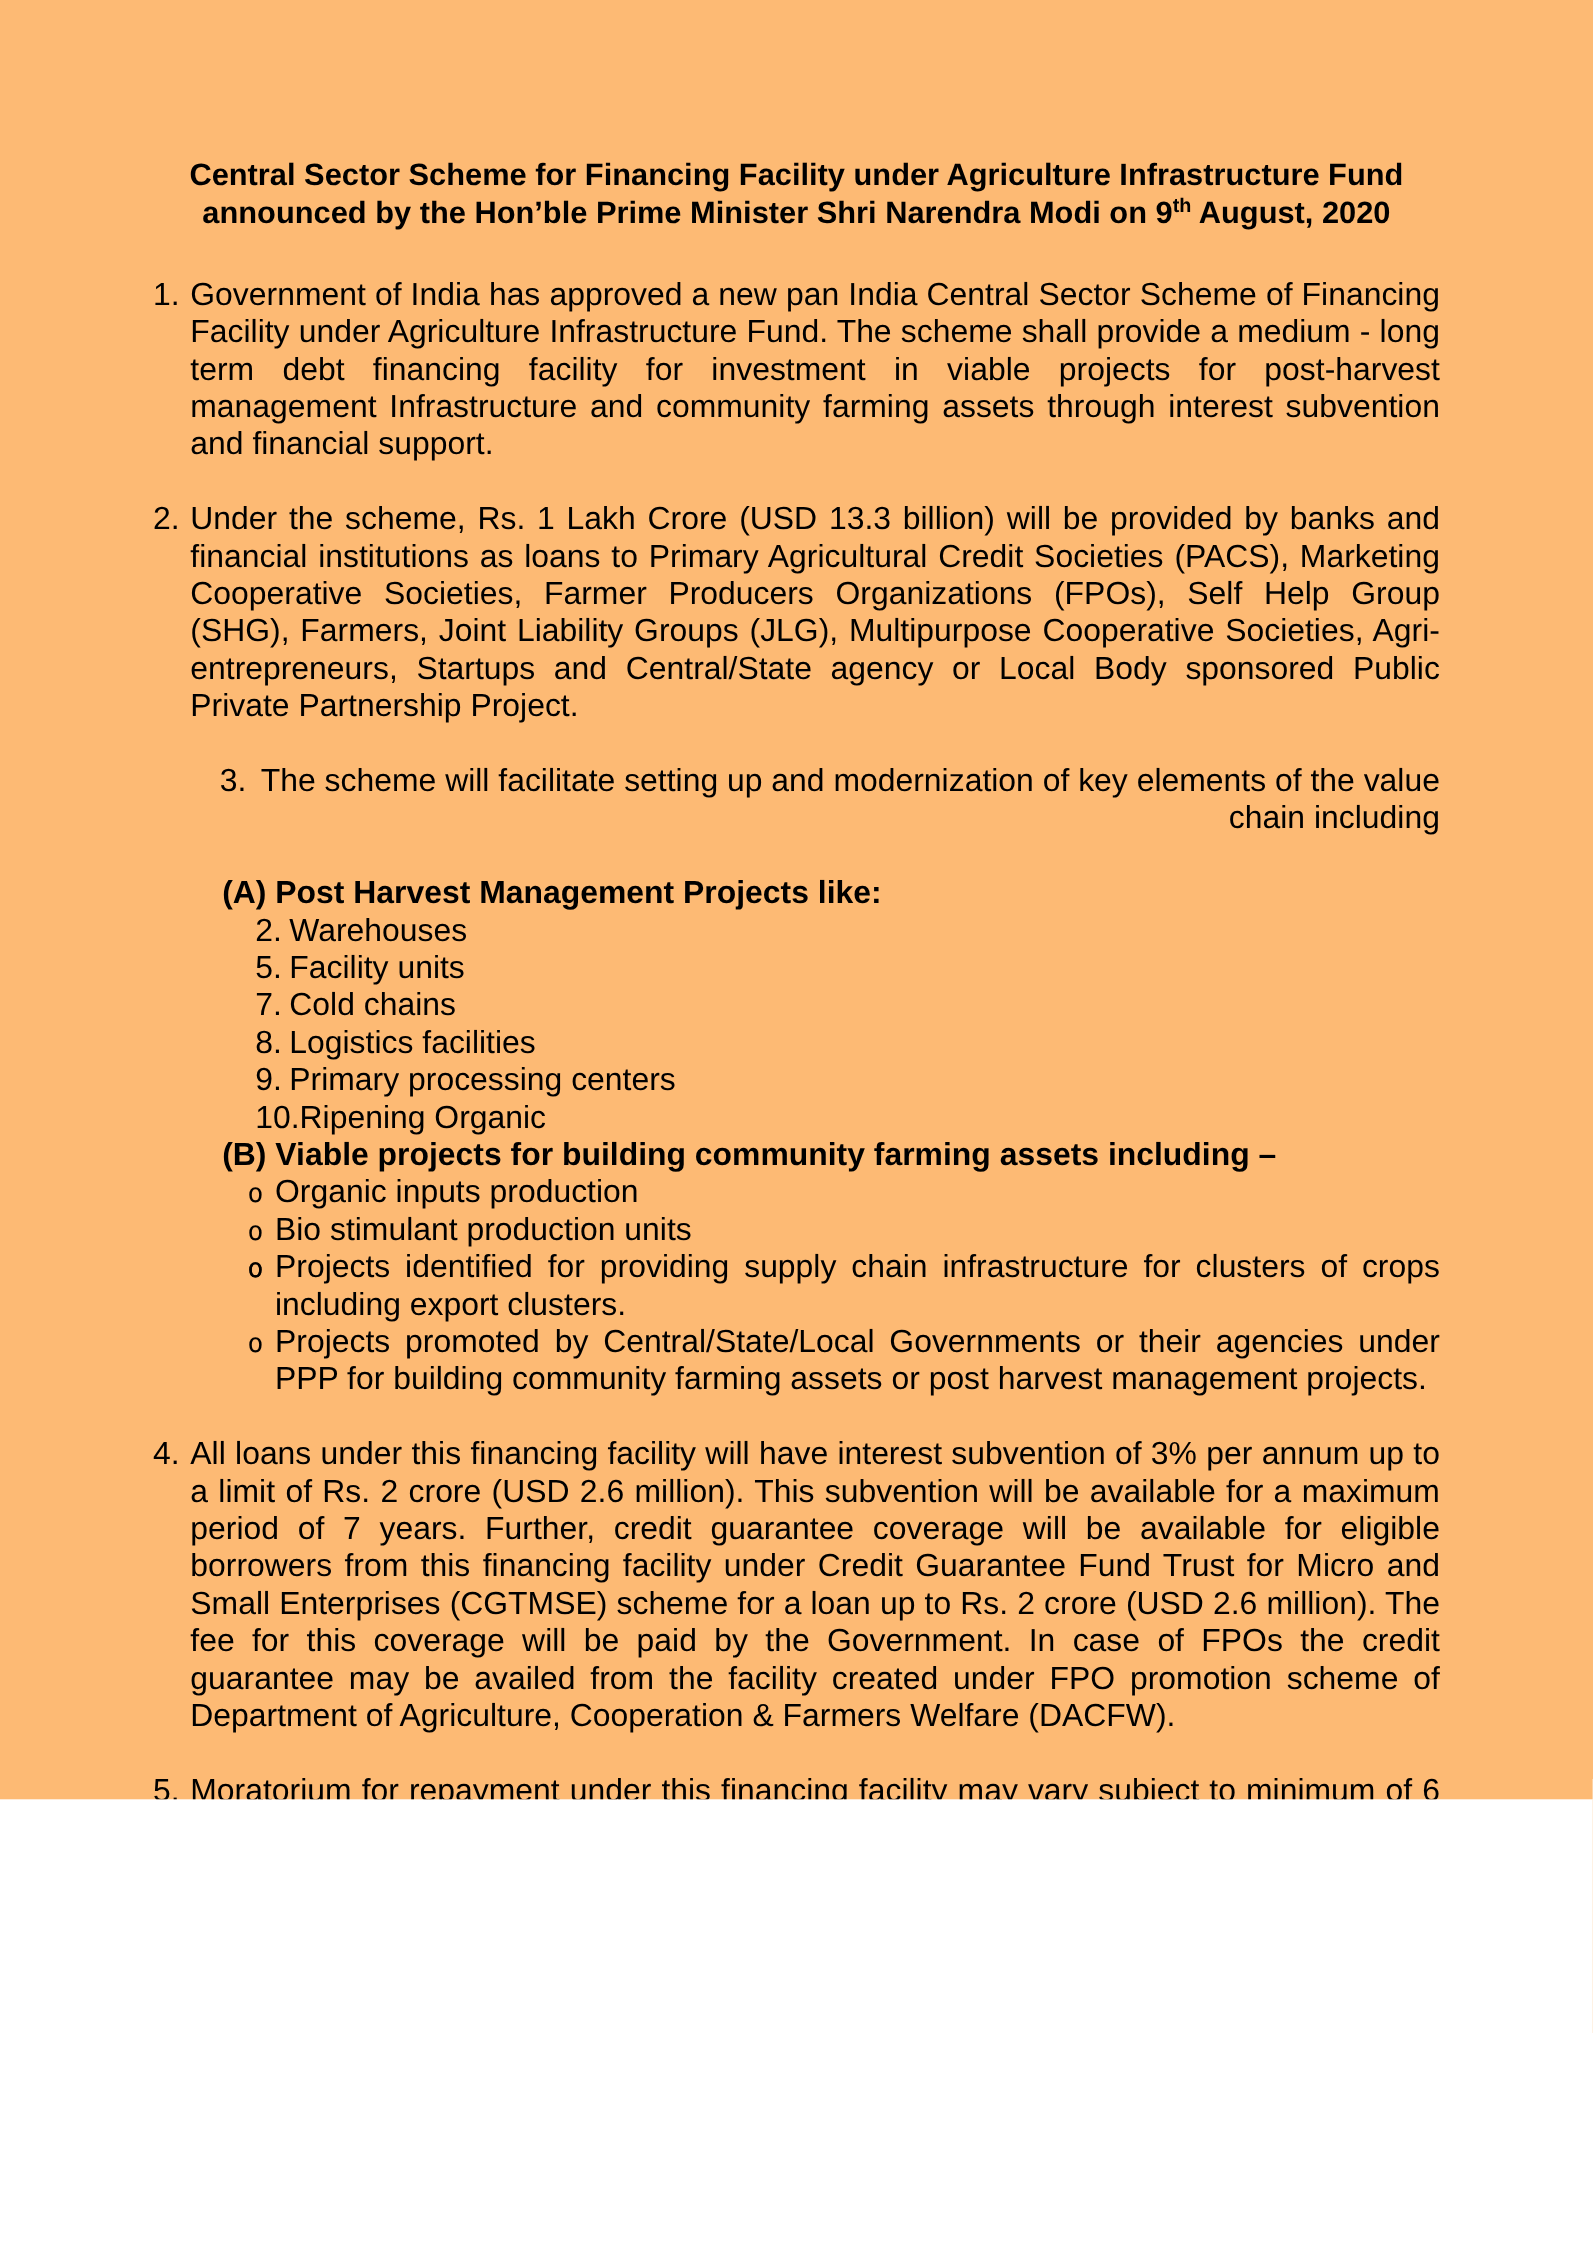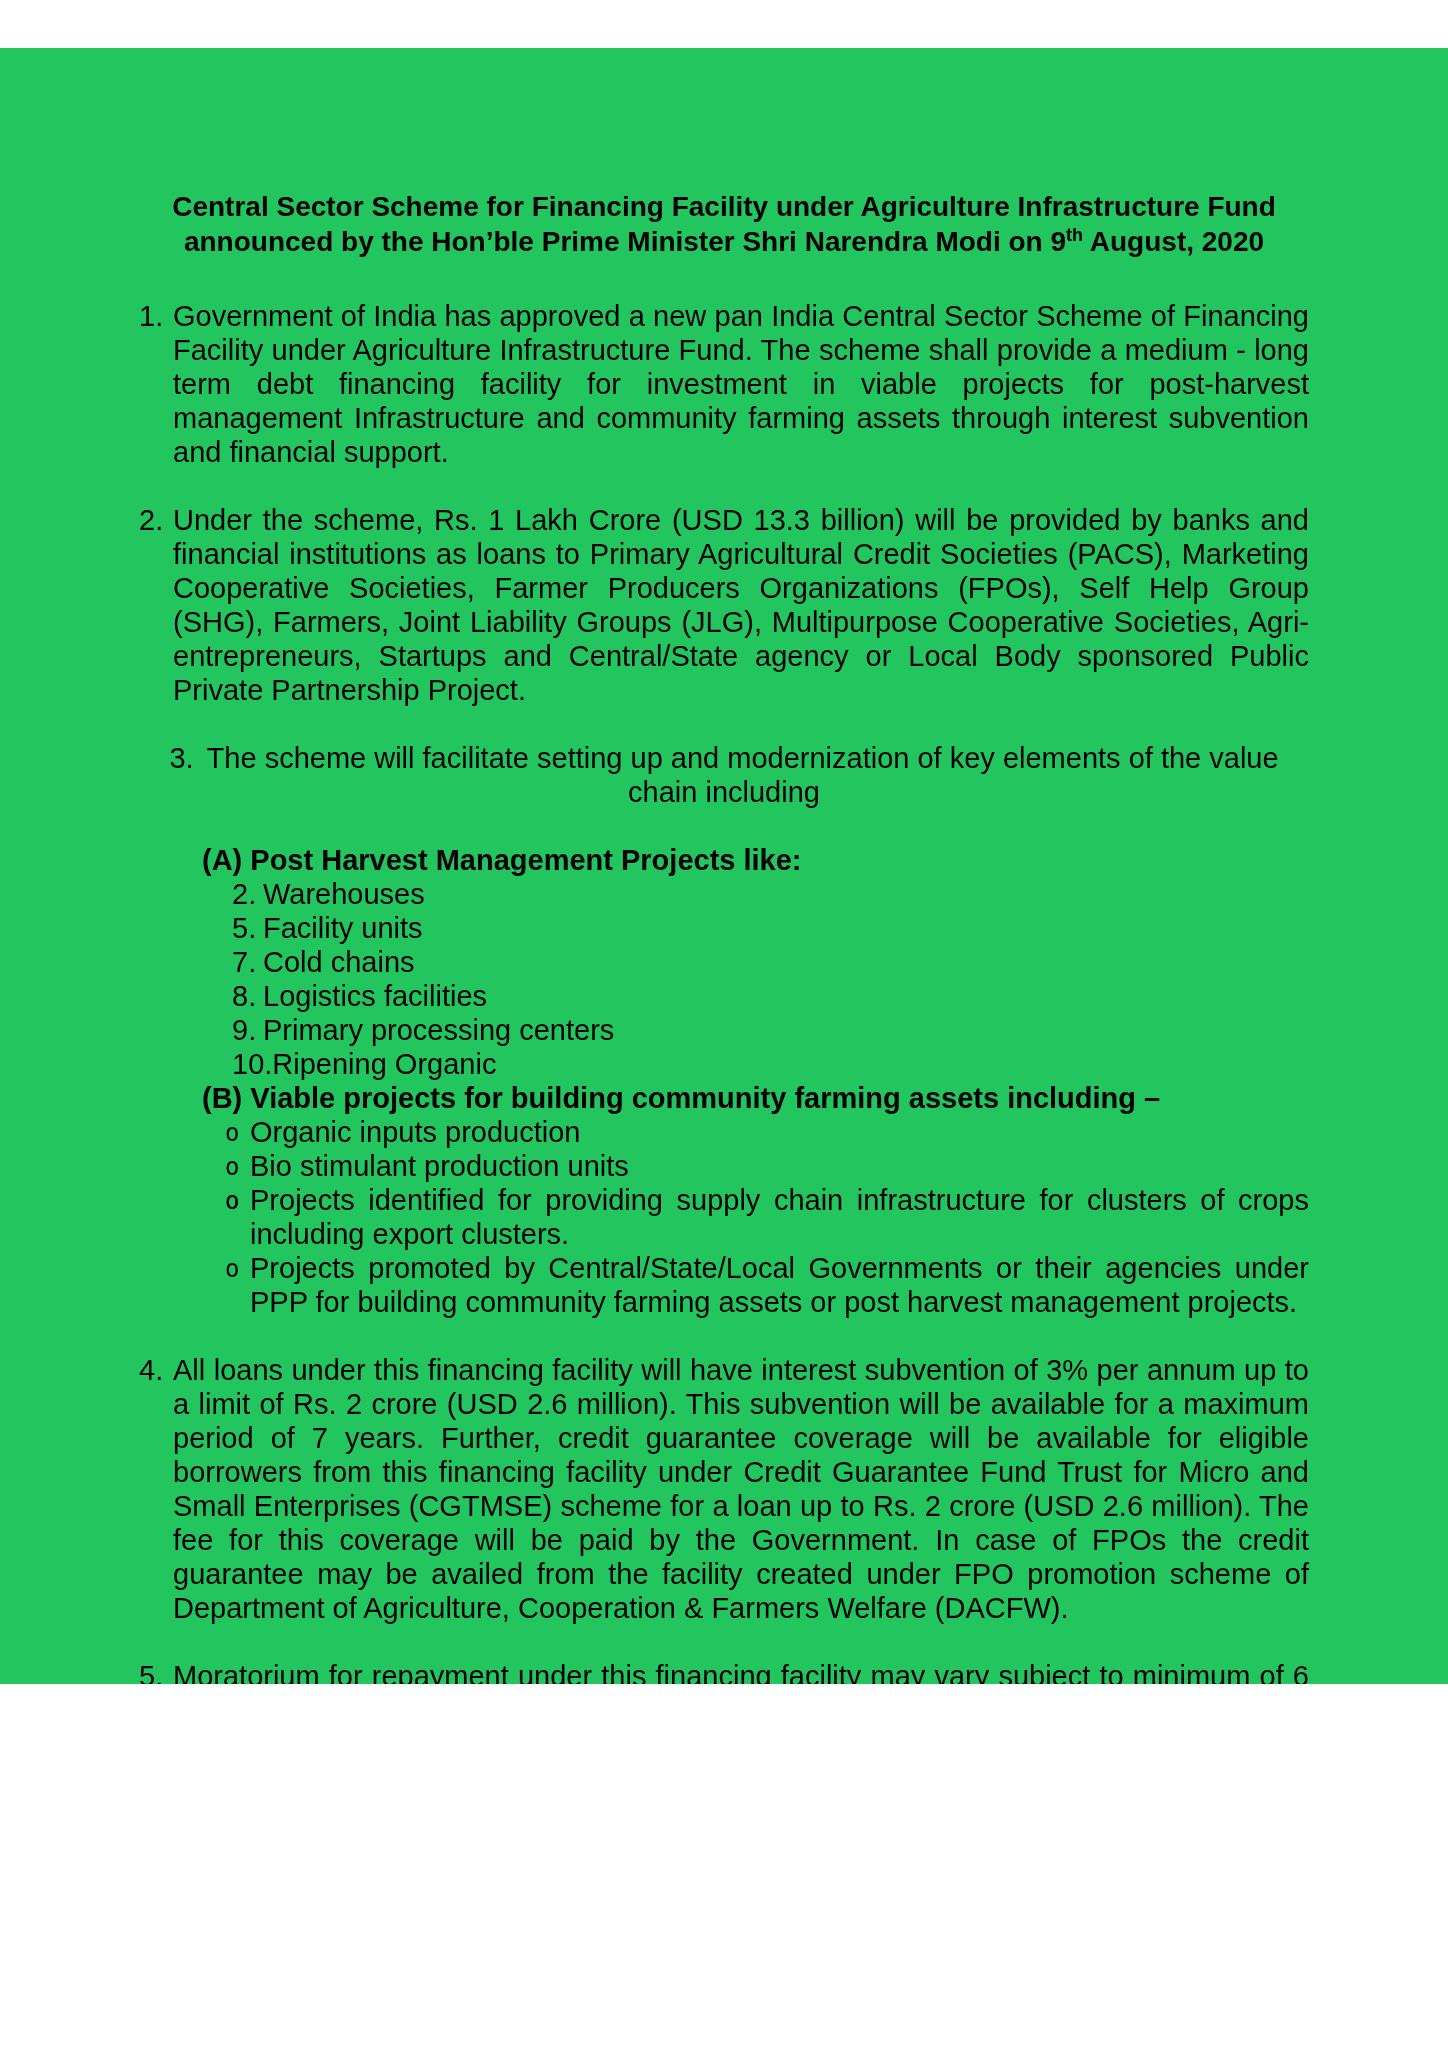--- a/index.html
+++ b/index.html
@@ -1,27 +1,26 @@
 <!DOCTYPE html>
 <html><head>
 <meta charset="utf-8">
 <style>
   * { margin:0; padding:0; box-sizing:border-box; }
   html, body { background:#ffffff; }
   .page {
     position:relative;
     width:1448px;
     height:1636px;
-    background:#22c55e;
+    background:#fdba74;
     color:#000000;
     font-family:"Liberation Sans","DejaVu Sans",sans-serif;
     font-size:29px;
     line-height:34px;
     overflow:hidden;
-    margin-top:48px;
   }
   .content {
     position:absolute;
     left:139px;
     top:141px;
     width:1170px;
   }
   .doc-title {
     display:flex;
     flex-direction:column;
@@ -33,21 +32,21 @@
   }
   .doc-title .tline { white-space:nowrap; }
   .doc-title sup { font-size:18px; line-height:0; }
   .item {
     position:relative;
     padding-left:34px;
     text-align:justify;
     margin-bottom:34px;
   }
   .item .num { position:absolute; left:0; top:0; }
-  .item.no-hang { padding-left:0; text-align:center; }
+  .item.no-hang { padding-left:0; text-align:right; }
   .item.no-hang .num { position:static; margin-right:13px; }
   .item.no-hang .txt { white-space:pre-line; }
   .section-heading {
     font-weight:bold;
     margin-left:63px;
   }
   .subitem { margin-left:93px; }
   .subitem .snum { display:inline-block; min-width:31px; }
   .bullet-item {
     position:relative;

